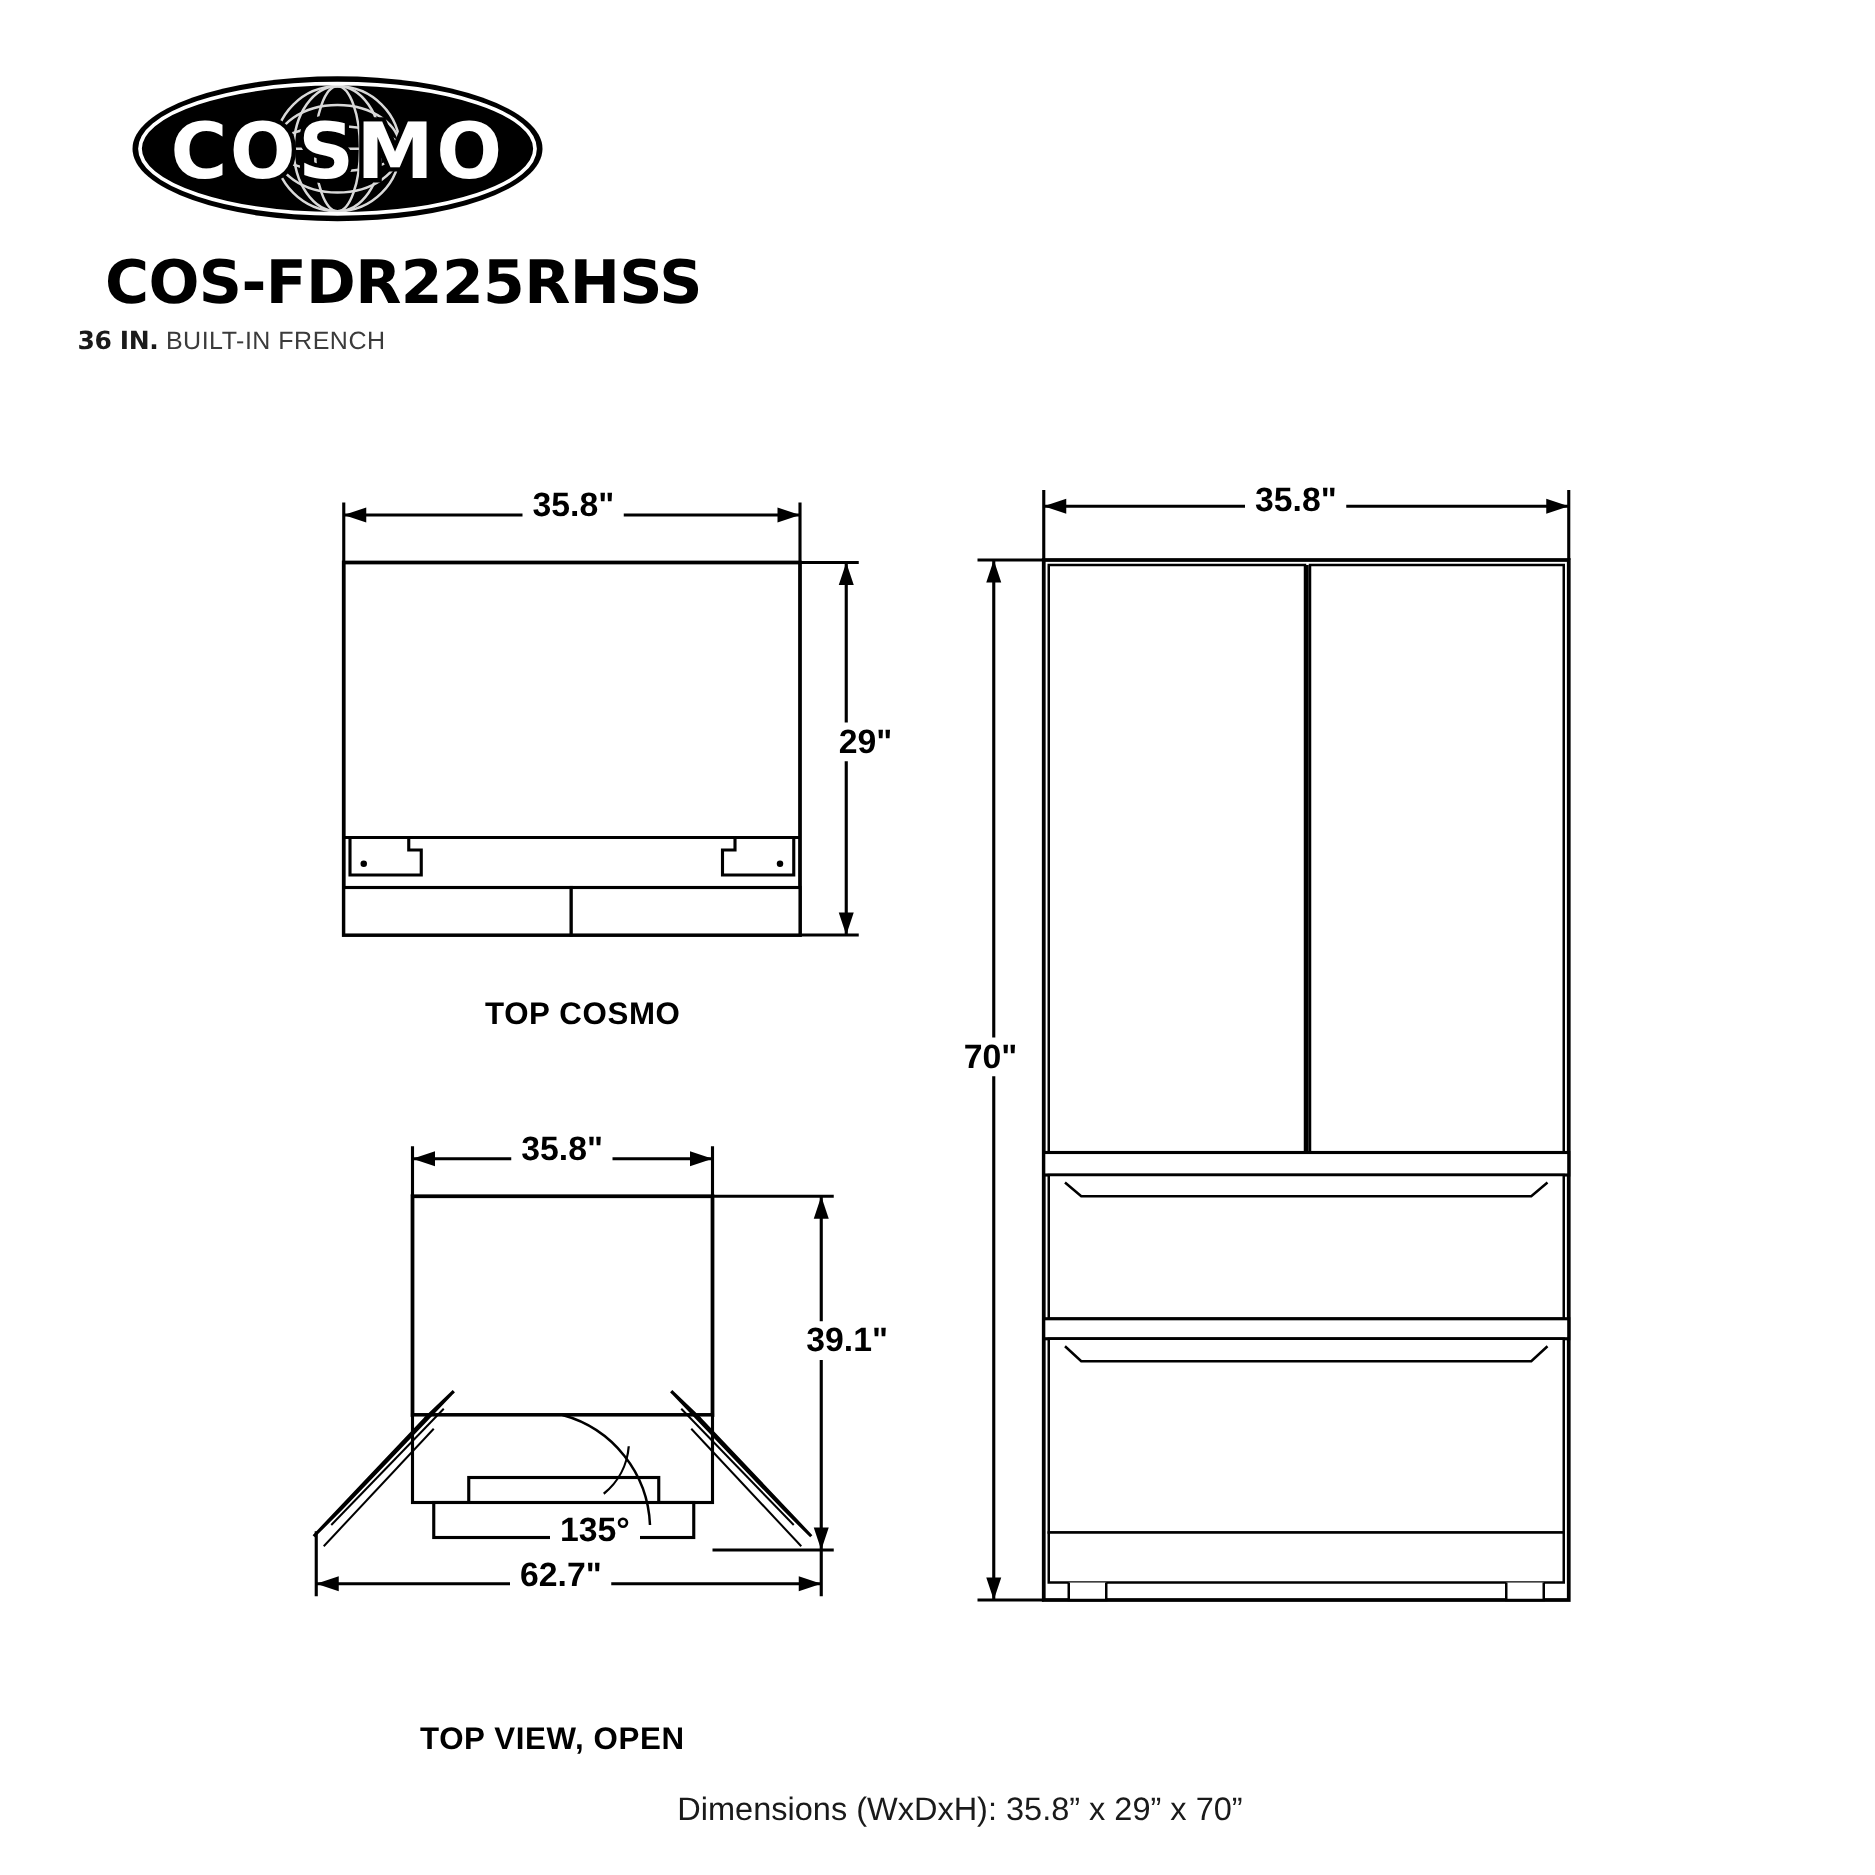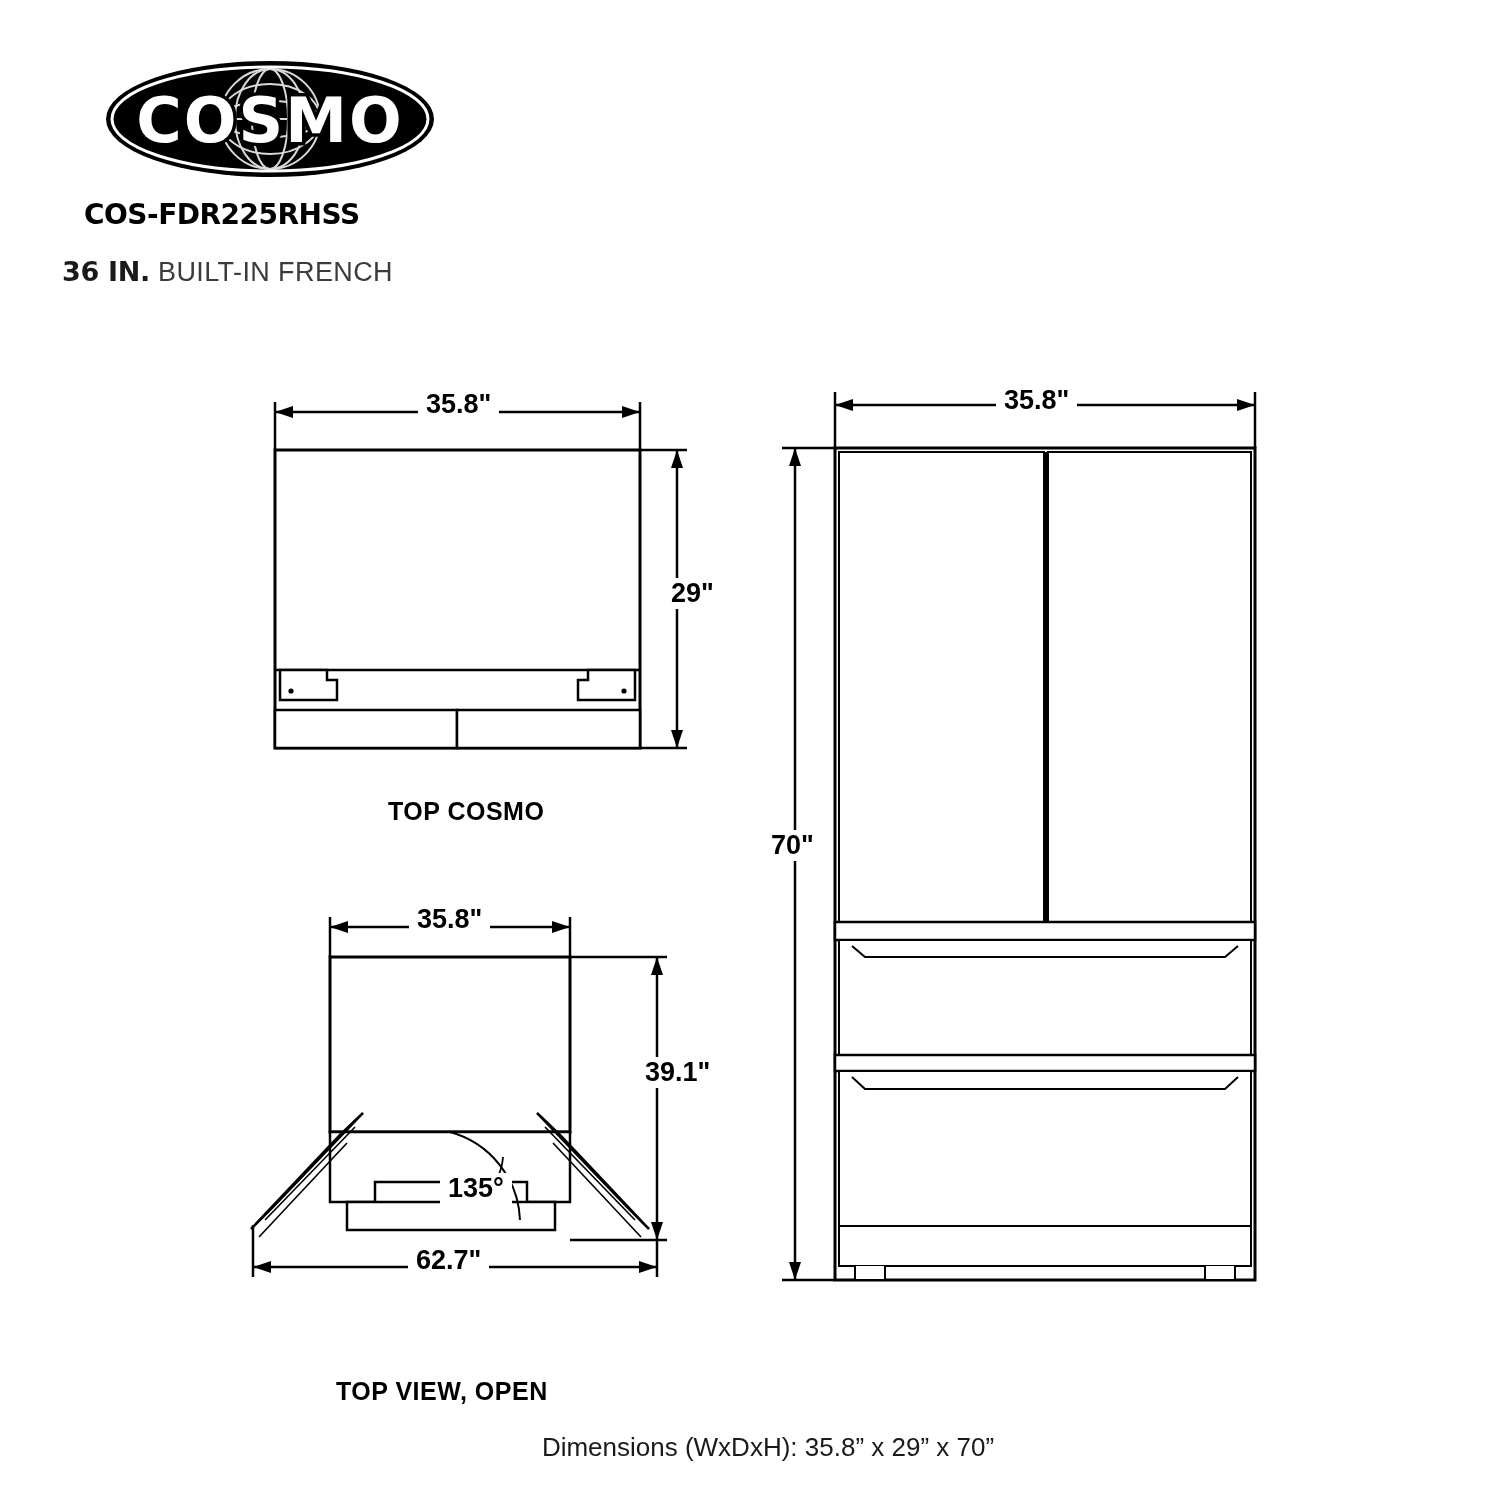--- a/index.html
+++ b/index.html
@@ -25,32 +25,32 @@
     position: absolute;
     left: 100px;
     top: 59px;
     width: 340px;
     height: 120px;
   }
   .model-number {
     position: absolute;
     left: 84px;
     top: 198px;
-    font-size: 28px;
+    font-size: 48px;
     font-weight: bold;
     letter-spacing: -0.5px;
     color: #000;
     font-family: "DejaVu Sans", sans-serif;
   }
   .subtitle {
     position: absolute;
     left: 62px;
     top: 252px;
     width: 560px;
-    font-size: 27px;
+    font-size: 20px;
     line-height: 40px;
     color: #3b3b3b;
     letter-spacing: 0.4px;
   }
   .subtitle .bold {
     font-weight: bold;
     color: #1a1a1a;
     font-family: "DejaVu Sans", sans-serif;
     letter-spacing: -0.3px;
   }
@@ -205,21 +205,21 @@
         <polygon points="325,240 302,218 392,312 414,334"></polygon>
         <line x1="318" y1="248" x2="406" y2="342" stroke-width="1.6"></line>
         <line x1="310" y1="232" x2="400" y2="325" stroke-width="1.6"></line>
       </g>
 
       <path d="M 268 262 A 54 54 0 0 1 248 300" fill="none" stroke="#000" stroke-width="1.8"></path>
     </svg>
   </div>
   <div class="dim-text" style="left:409px; top:904px;">35.8"</div>
   <div class="dim-text" style="left:637px; top:1057px;">39.1"</div>
-  <div class="dim-text" style="left:440px; top:1173px;">135°</div>
+  <div class="dim-text" style="left:440px; top:1209px;">135°</div>
   <div class="dim-text" style="left:408px; top:1245px;">62.7"</div>
   <div class="view-label" style="left:336px; top:1377px;">TOP VIEW, OPEN</div>
 
   <div style="position:absolute; left:760px; top:380px; width:520px; height:930px;">
     <svg width="520" height="930" viewBox="0 0 520 930">
 
       <g stroke="#000" stroke-width="2.5" fill="none">
         <line x1="75" y1="12" x2="75" y2="68"></line>
         <line x1="495" y1="12" x2="495" y2="68"></line>
         <line x1="75" y1="25" x2="495" y2="25"></line>

